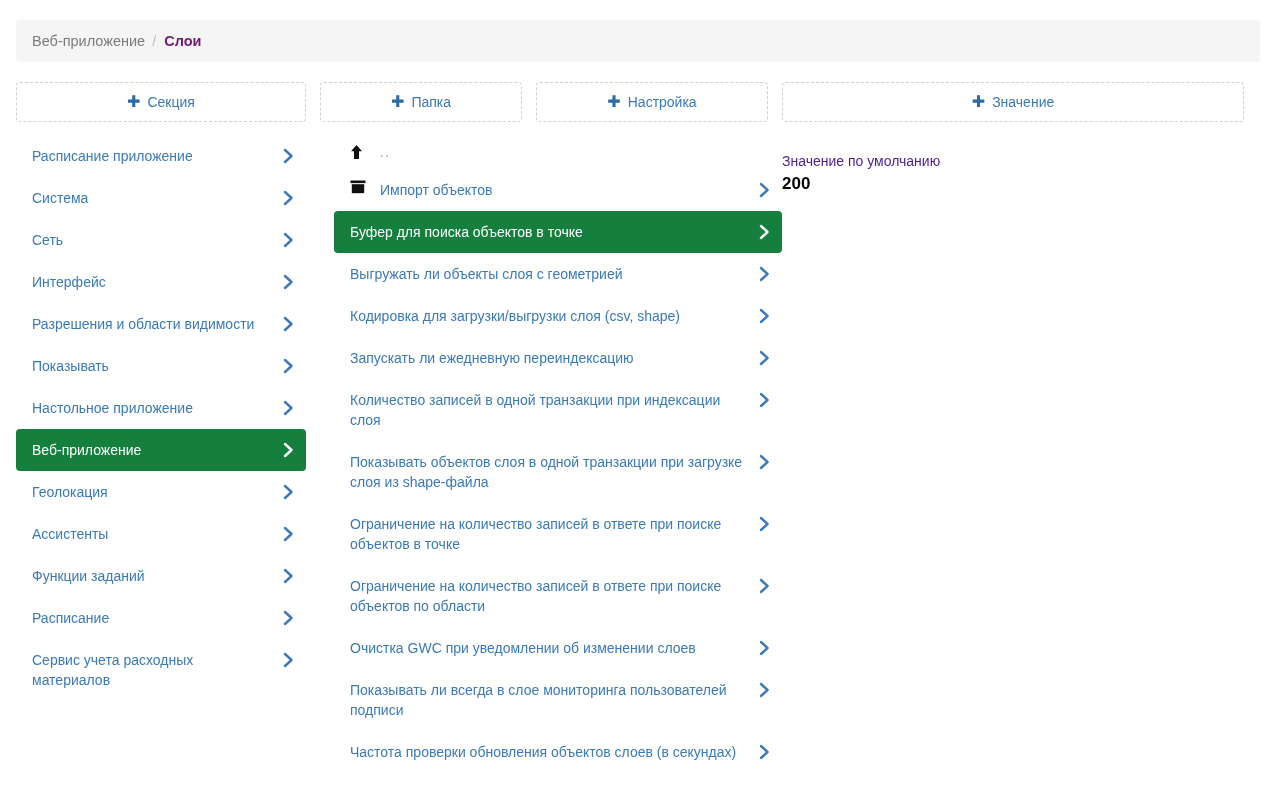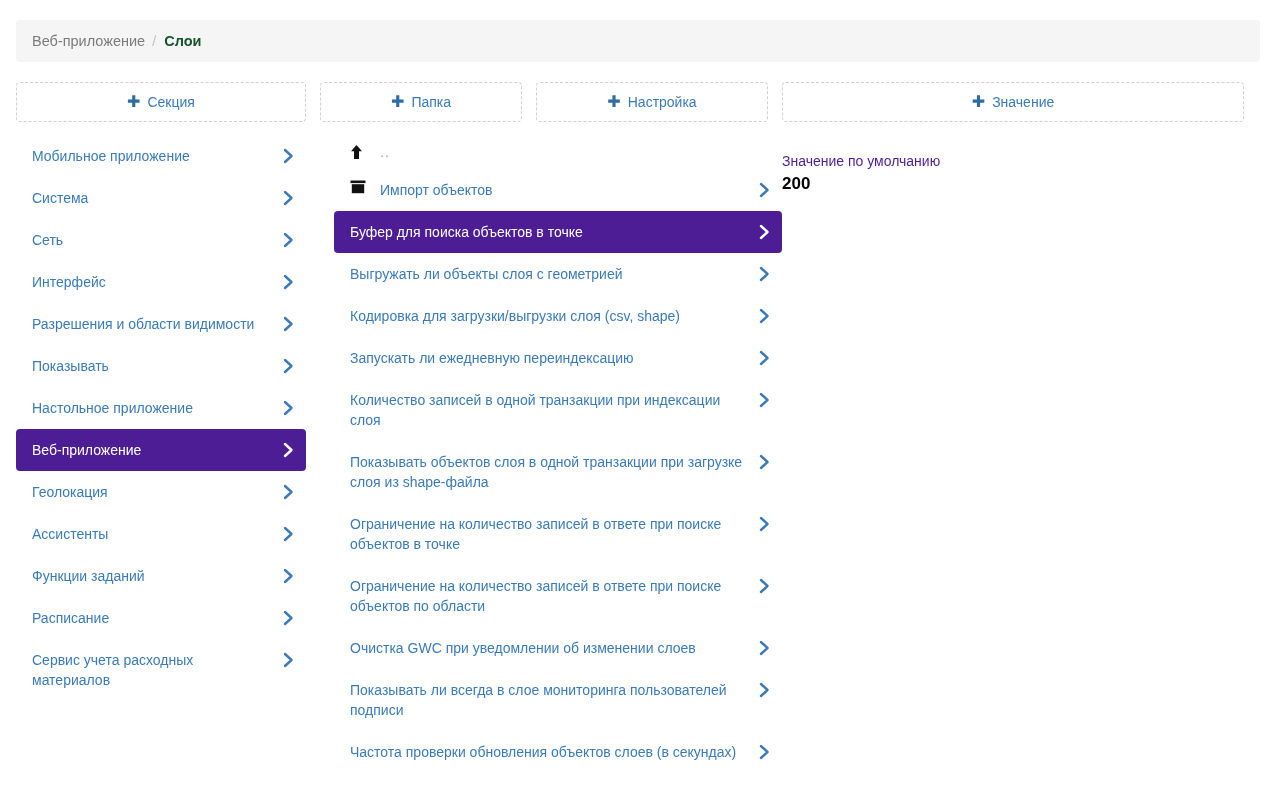--- a/index.html
+++ b/index.html
@@ -29,21 +29,21 @@
     font-size: 14.5px;
     text-decoration: none;
     cursor: pointer;
   }
   .bc-sep {
     color: #c2c2c2;
     font-size: 14.5px;
     margin: 0 8px 0 7px;
   }
   .bc-current {
-    color: #14532d;
+    color: #701a75;
     font-size: 14.5px;
     font-weight: 600;
   }
 
   
   .columns {
     position: absolute;
     left: 0; top: 82px;
     width: 1276px;
     height: 718px;
@@ -90,21 +90,21 @@
     min-height: 42px;
     padding: 11px 34px 11px 16px;
     color: #3a7ab8;
     font-size: 14px;
     line-height: 20px;
     border-radius: 4px;
     cursor: pointer;
     text-decoration: none;
   }
   .list-item.active {
-    background: #4c1d95;
+    background: #15803d;
     color: #ffffff;
   }
   .li-label { flex: 1; }
 
   .chev {
     position: absolute;
     right: 11px;
     top: 12px;
     width: 12px; height: 18px;
     flex: none;
@@ -164,21 +164,21 @@
 
   <div class="columns">
 
     <div class="col col-sections">
       <div class="add-btn">
         <span class="plus-icon">✚</span>
         <span>Секция</span>
       </div>
       <div class="list" id="sections-list">
           <a class="list-item">
-            <span class="li-label">Мобильное приложение</span>
+            <span class="li-label">Расписание приложение</span>
             <span class="chev">
               <svg width="12" height="18" viewBox="0 0 12 18">
                 <path d="M2 3 L8.5 9 L2 15" fill="none" stroke-width="2.4" stroke-linecap="round" stroke-linejoin="round"></path>
               </svg>
             </span>
           </a>
           <a class="list-item">
             <span class="li-label">Система</span>
             <span class="chev">
               <svg width="12" height="18" viewBox="0 0 12 18">

